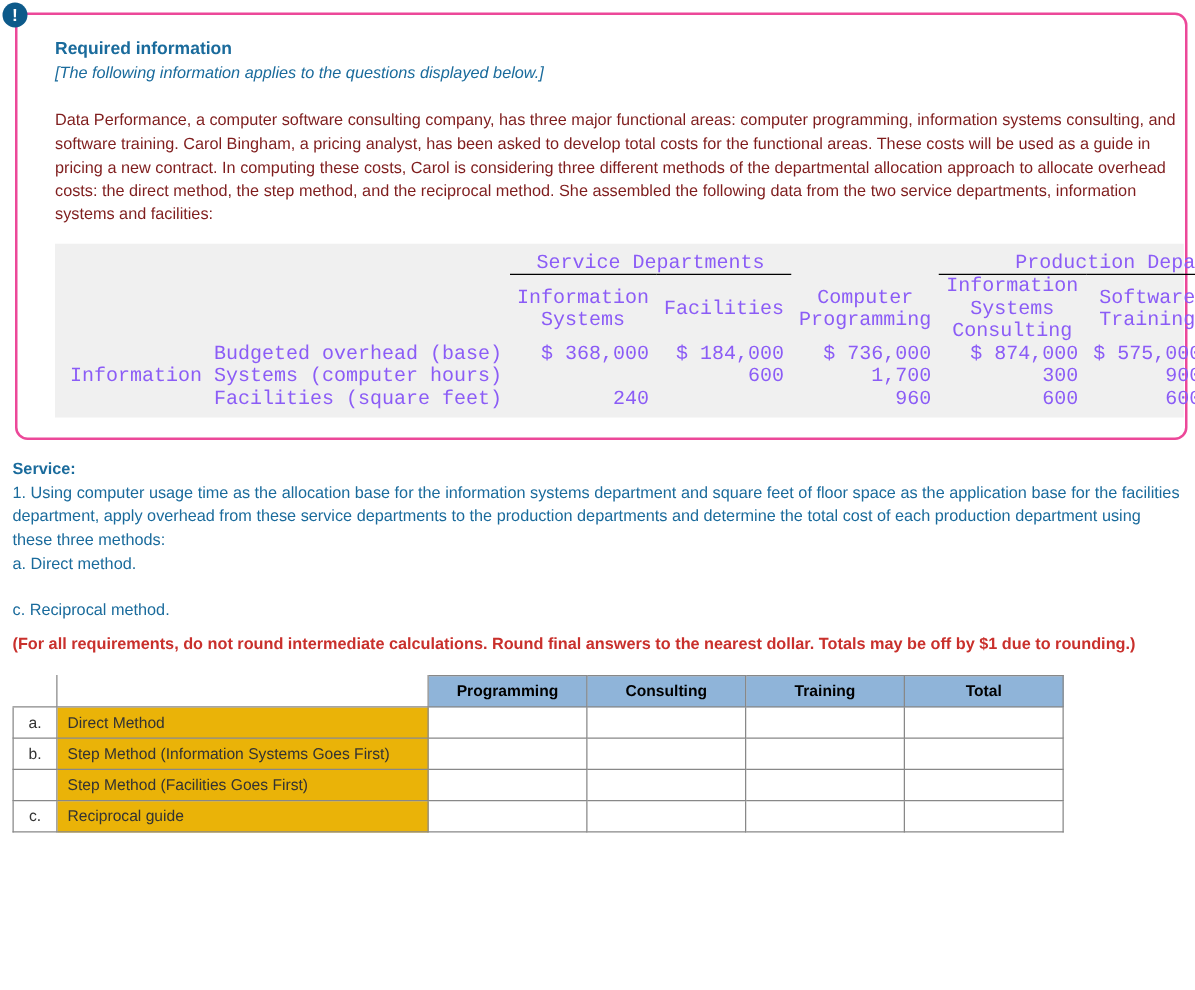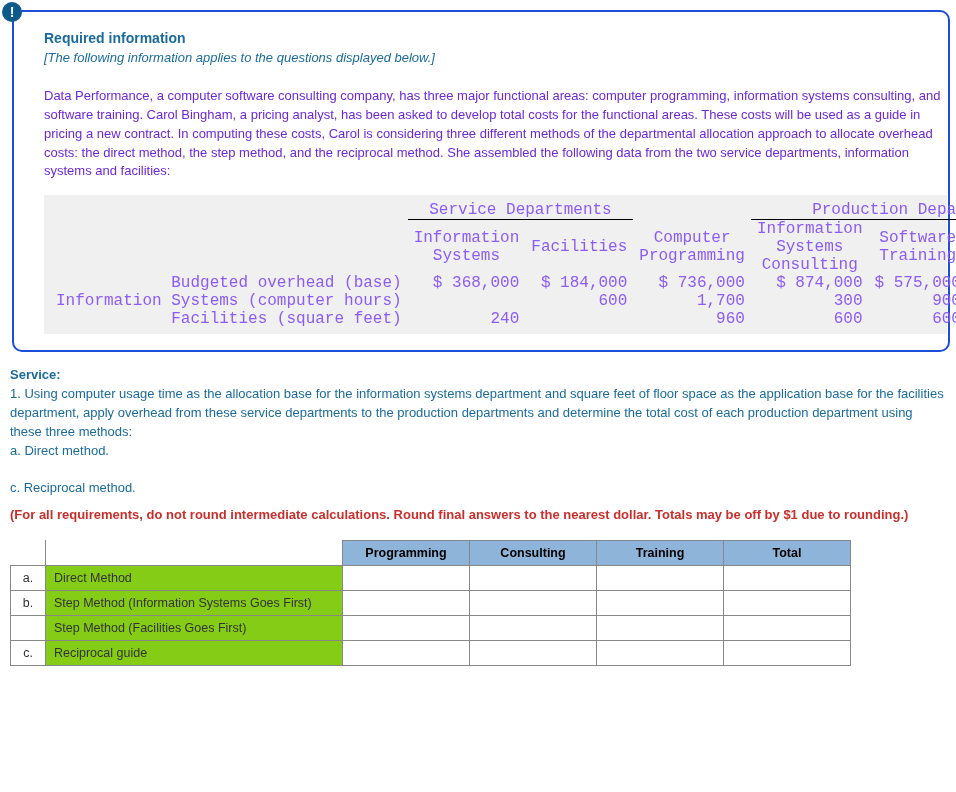--- a/index.html
+++ b/index.html
@@ -22,39 +22,39 @@
     border-radius: 50%;
     color: #fff;
     font-weight: bold;
     display: flex;
     align-items: center;
     justify-content: center;
     font-size: 14px;
     z-index: 2;
   }
   .card {
-    border: 2px solid #1d4ed8;
+    border: 2px solid #ec4899;
     border-radius: 10px;
     margin: 10px 6px 8px 12px;
     padding: 10px 1px 16px 30px;
   }
   .heading {
     color: #1a6b9c;
     font-weight: bold;
     font-size: 14px;
     margin: 8px 0 4px 0;
   }
   .subhead {
     color: #1a6b9c;
     font-style: italic;
     font-size: 13px;
     margin-bottom: 22px;
   }
   .body-text {
-    color: #6d28d9;
+    color: #7f1d1d;
     line-height: 1.45;
   }
   .data-table-wrap {
     background: #f0f0f0;
     margin-top: 14px;
     padding: 6px 6px 6px 6px;
   }
   table.data-table {
     width: 100%;
     border-collapse: collapse;
@@ -100,21 +100,21 @@
     padding: 3px 8px;
     height: 18px;
   }
   table.answer th {
     background: #8fb4d9;
     color: #000;
     font-weight: bold;
     text-align: center;
   }
   .lab-col { width: 18px; text-align: center; background:#fff;}
-  .desc-col { width: 280px; text-align: left; background:#84cc16;}
+  .desc-col { width: 280px; text-align: left; background:#eab308;}
   .val-col { width: 110px; background:#fff;}
 </style>
 </head>
 <body>
 
 <div class="badge">!</div>
 
 <div class="card">
   <div class="heading">Required information</div>
   <div class="subhead">[The following information applies to the questions displayed below.]</div>

